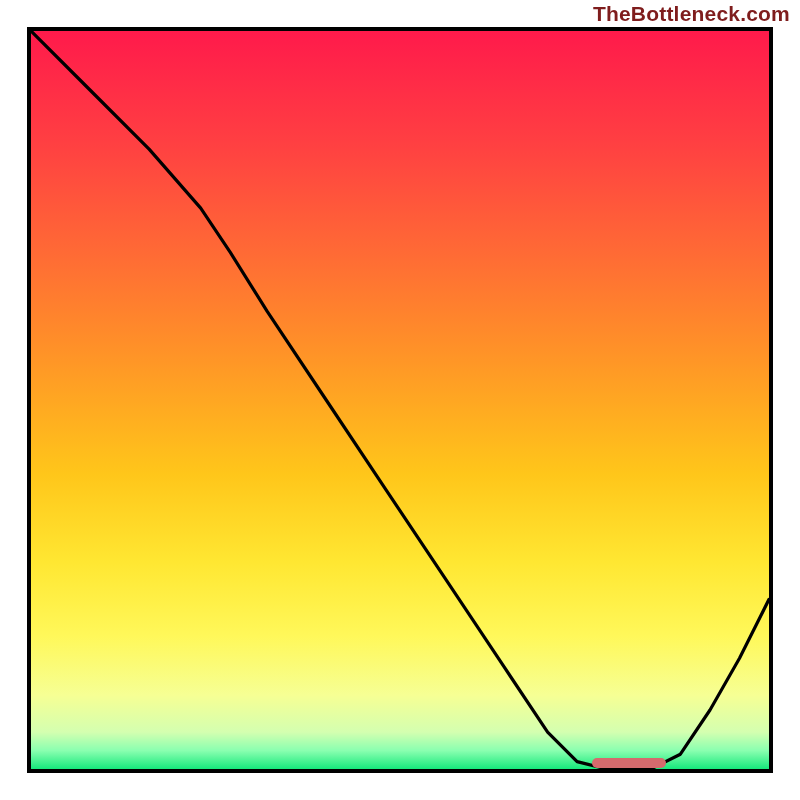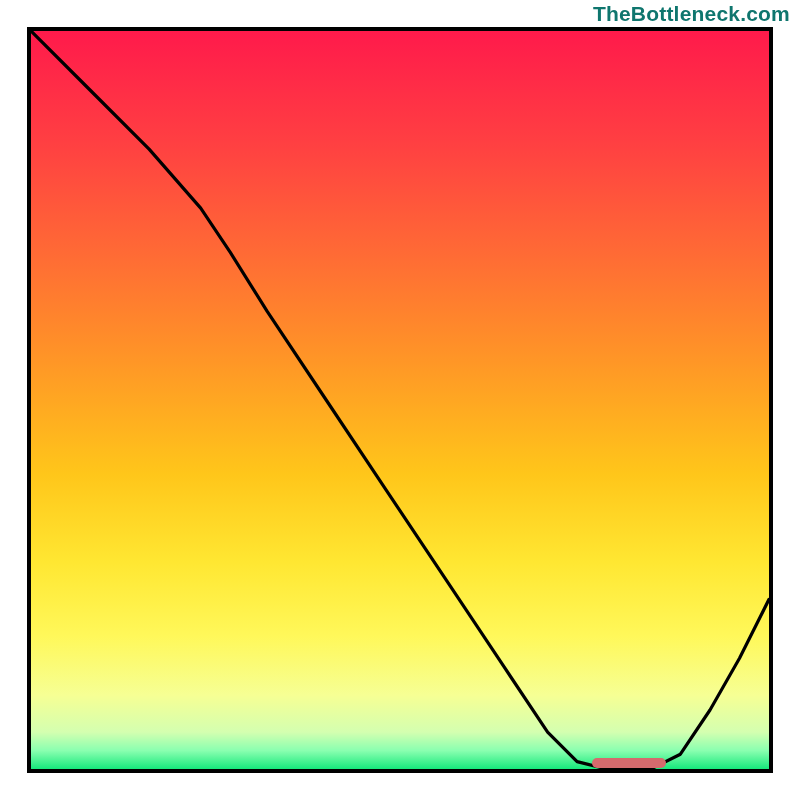--- a/index.html
+++ b/index.html
@@ -14,21 +14,21 @@
     position: relative;
     width: 800px;
     height: 800px;
   }
   .watermark {
     position: absolute;
     top: 2px;
     right: 10px;
     font-size: 21px;
     font-weight: bold;
-    color: #0f766e;
+    color: #7f1d1d;
     letter-spacing: 0.2px;
     z-index: 10;
   }
   .plot-frame {
     position: absolute;
     left: 27px;
     top: 27px;
     width: 746px;
     height: 746px;
     border: 4px solid #000;

